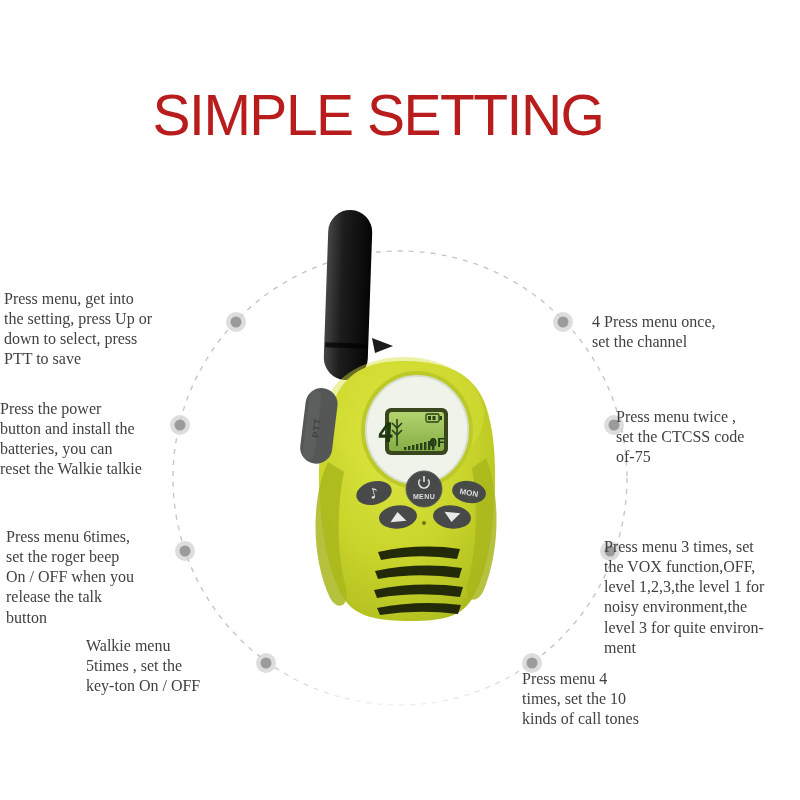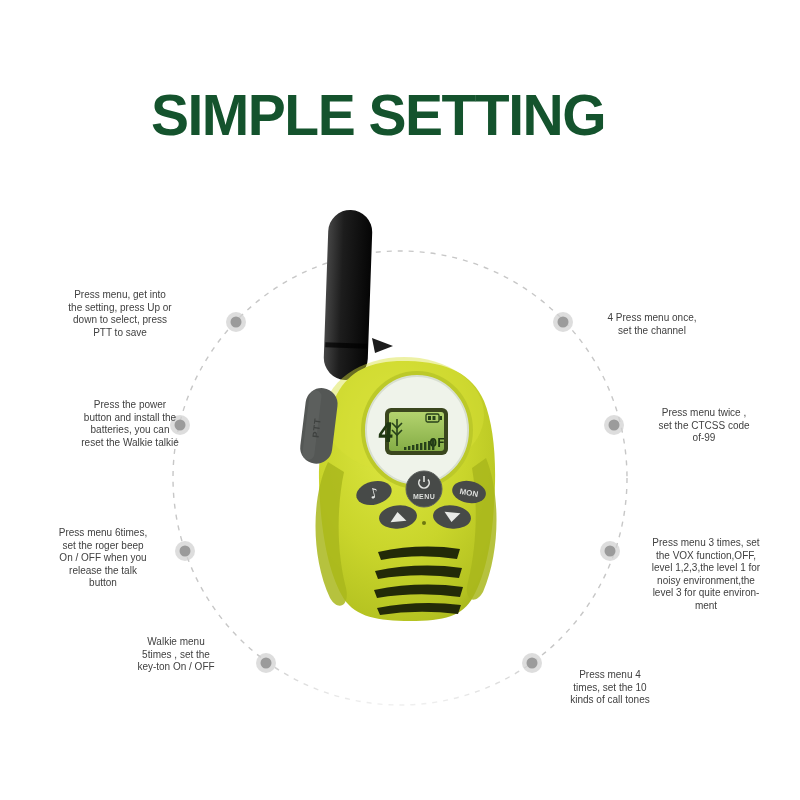--- a/index.html
+++ b/index.html
@@ -1,27 +1,27 @@
 <!DOCTYPE html>
 <html><head>
 <meta charset="utf-8">
 <style>
   html,body{margin:0;padding:0;background:#fff;}
   .stage{position:relative;width:800px;height:800px;background:#ffffff;overflow:hidden;
          font-family:"Liberation Sans",sans-serif;}
   .title{position:absolute;top:82px;left:0;width:756px;text-align:center;
-         font-size:57px;font-weight:bold;letter-spacing:-1.5px;color:#14532d;white-space:pre;}
+         font-size:57px;font-weight:normal;letter-spacing:-1.5px;color:#b91c1c;white-space:pre;}
   .illustration{position:absolute;left:0;top:0;width:800px;height:800px;}
-  .callout{position:absolute;text-align:center;color:#414141;font-size:10px;
-           line-height:1.26;white-space:pre;}
+  .callout{position:absolute;color:#414141;font-size:16px;
+           line-height:1.26;white-space:pre;font-family:Liberation Serif, serif;}
   .c-l1{left:4px;  top:289px; width:232px;}
-  .c-l2{left:0px;  top:399px; width:180px;padding-left:40px;}
-  .c-l3{left:12px;  top:527px; width:182px;}
+  .c-l2{left:0px;  top:399px; width:180px;}
+  .c-l3{left:6px;  top:527px; width:182px;}
   .c-l4{left:86px; top:636px; width:180px;}
-  .c-r1{left:564px;top:312px; width:176px;}
+  .c-r1{left:592px;top:312px; width:176px;}
   .c-r2{left:616px;top:407px; width:176px;}
   .c-r3{left:604px;top:537px; width:204px;}
   .c-r4{left:522px;top:669px; width:176px;}
 </style>
 </head>
 <body>
 
 <div class="stage">
 
   <svg class="illustration" viewBox="0 0 800 800">
@@ -204,21 +204,21 @@
 On / OFF when you
 release the talk
 button</div>
   <div class="callout c-l4">Walkie menu
 5times , set the
 key-ton On / OFF</div>
   <div class="callout c-r1">4 Press menu once,
 set the channel</div>
   <div class="callout c-r2">Press menu twice ,
 set the CTCSS code
-of-99</div>
+of-75</div>
   <div class="callout c-r3">Press menu 3 times, set
 the VOX function,OFF,
 level 1,2,3,the level 1 for
 noisy environment,the
 level 3 for quite environ-
 ment</div>
   <div class="callout c-r4">Press menu 4
 times, set the 10
 kinds of call tones</div>
 

